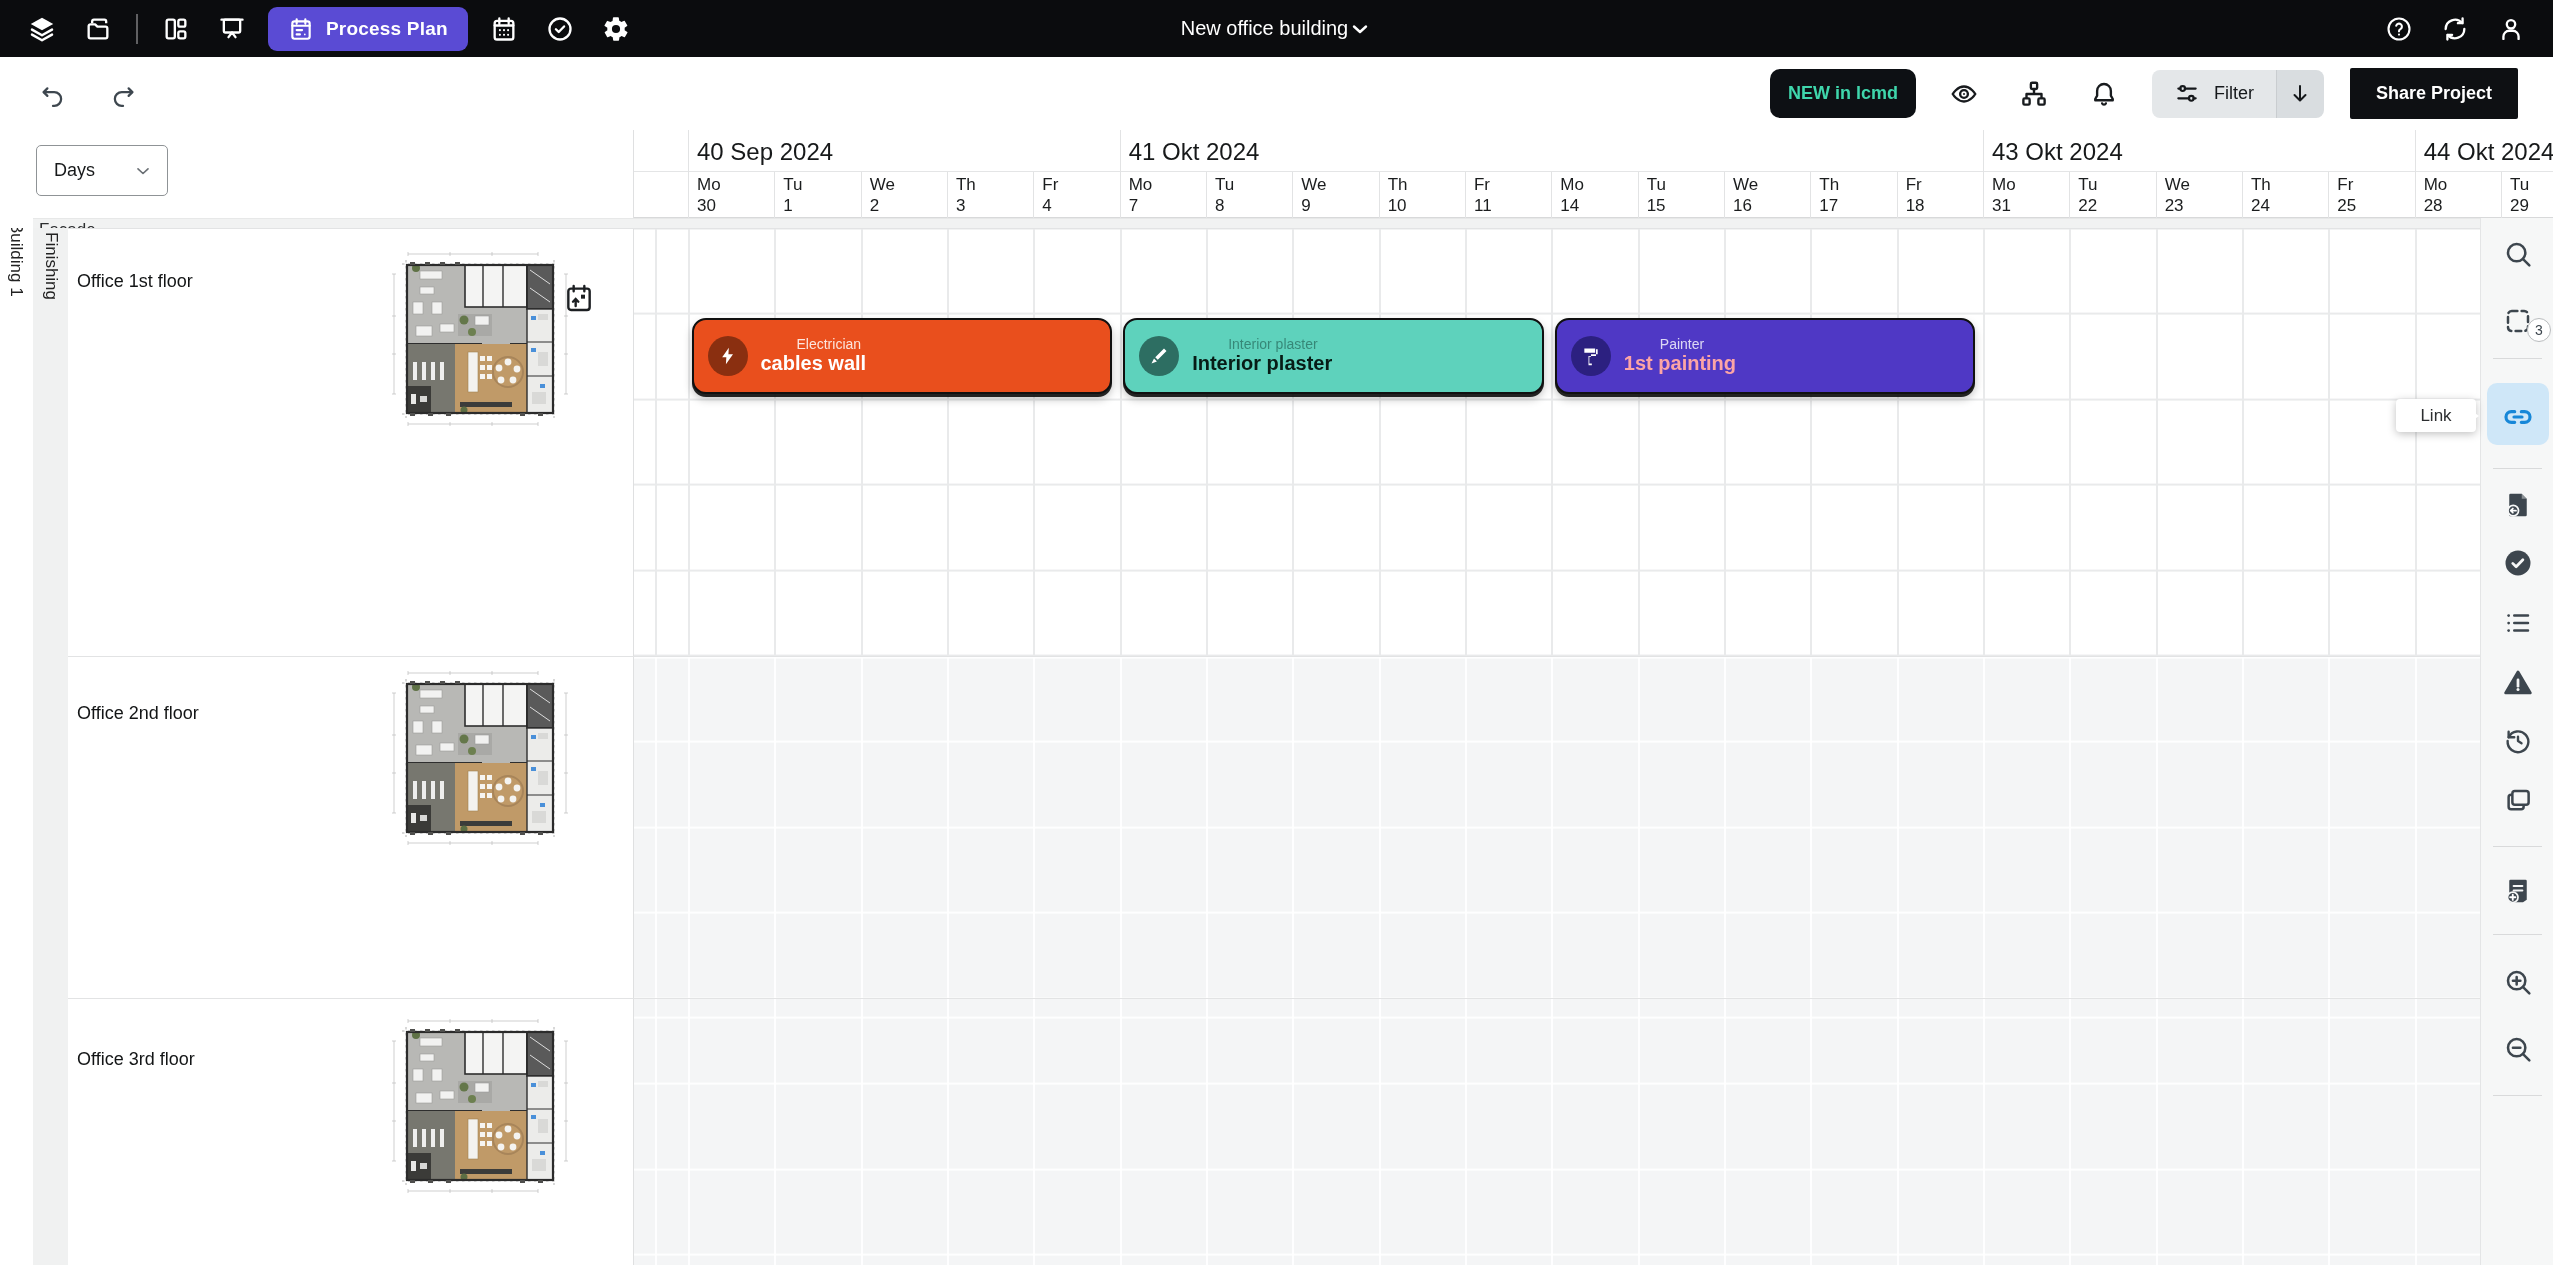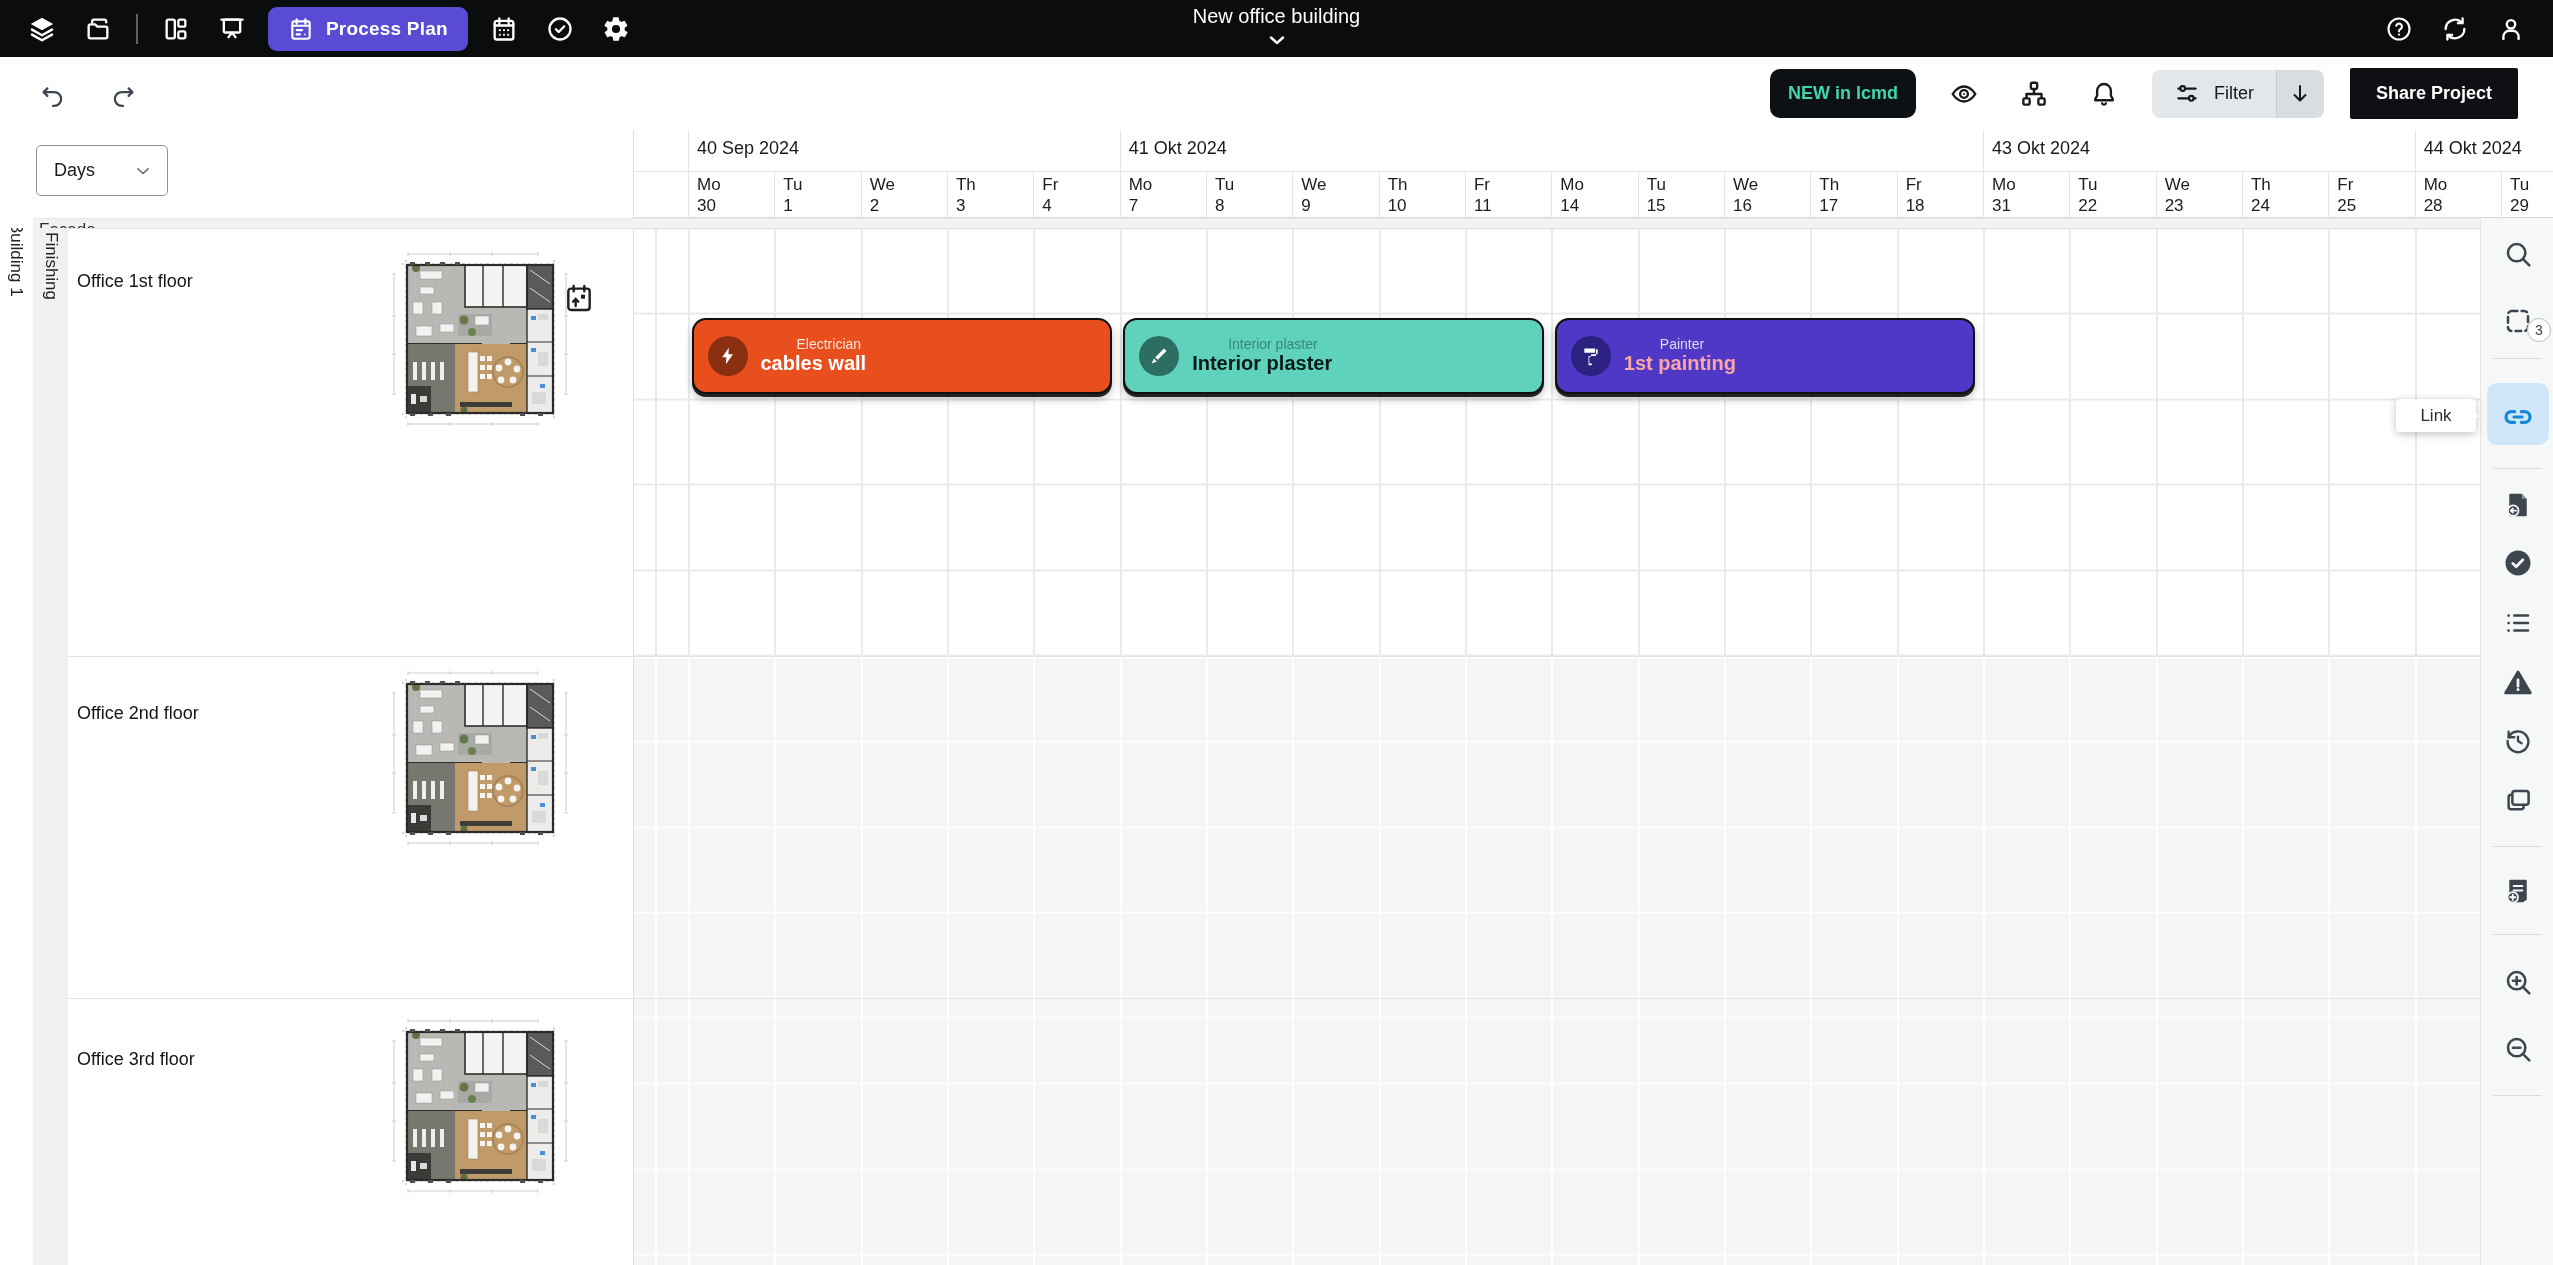--- a/index.html
+++ b/index.html
@@ -10,21 +10,21 @@
   
   .topbar { position:absolute; left:0; top:0; width:2553px; height:57px; background:#0b0c0e;
             display:flex; align-items:center; }
   .topbar .icon-btn { width:56px; height:46px; display:flex; align-items:center; justify-content:center;
             color:#fff; flex:0 0 auto; cursor:pointer; }
   .tb-divider { width:2px; height:30px; background:rgba(255,255,255,.35); margin:0 10px; }
   .pp-btn { display:flex; align-items:center; gap:12px; background:#5a4bd4; color:#fff;
             border-radius:9px; height:44px; padding:0 20px; margin:0 8px; cursor:pointer; }
   .pp-btn .pp-label { font-size:19px; font-weight:700; letter-spacing:.2px; }
   .tb-title-wrap { position:absolute; left:0; top:0; width:2553px; height:57px;
-            display:flex; align-items:center; justify-content:center; pointer-events:none;flex-direction:column; }
+            display:flex; align-items:center; justify-content:center; pointer-events:none; }
   .tb-title { color:#fff; font-size:20px; }
   .tb-title-wrap svg { color:#fff; }
   .tb-right { position:absolute; right:14px; top:0; height:57px; display:flex; align-items:center; }
 
   
   .subbar { position:absolute; left:0; top:57px; width:2553px; height:73px; background:#fff; }
   .undo-redo { position:absolute; left:38px; top:0; height:73px; display:flex; align-items:center; gap:40px; color:#3e474f; }
   .subbar .icon-btn { cursor:pointer; display:flex; align-items:center; justify-content:center; }
   .sub-right { position:absolute; right:35px; top:0; height:73px; display:flex; align-items:center; gap:26px;margin-left:25px; }
   .new-badge { background:#0d1014; color:#3fd6ac; font-size:18px; font-weight:700;
@@ -44,21 +44,21 @@
                   border-radius:5px; display:flex; align-items:center; justify-content:space-between;
                   padding:0 14px 0 17px; font-size:18px; color:#17191a; background:#fff; cursor:pointer; }
   .cal-jump { position:absolute; left:563px; top:152px; color:#1c1f22; cursor:pointer; }
 
   
   .tl-head { position:absolute; left:633px; top:130px; width:1920px; height:88px; background:#fff;
              border-left:1px solid #dfe0e1; overflow:hidden; }
   .week-row { position:absolute; left:0; top:0; width:1920px; height:42px; border-bottom:1px solid #e4e5e6; }
   .day-row  { position:absolute; left:0; top:42px; width:1920px; height:46px; border-bottom:1px solid #d8d9da; }
   .week-cell { position:absolute; top:0; height:42px; border-left:1px solid #e2e3e4;
-               font-size:18px; color:#17191a; padding:8px 0 0 8px; white-space:nowrap; overflow:hidden; }
+               font-size:24px; color:#17191a; padding:8px 0 0 8px; white-space:nowrap; overflow:hidden; }
   .day-cell { position:absolute; top:0; height:46px; border-left:1px solid #e2e3e4;
               font-size:17px; color:#1b1d1e; padding:2px 0 0 8px; line-height:21px; white-space:nowrap; }
 
   
   .facade-strip { position:absolute; left:33px; top:218px; width:2447px; height:10px;
                   background:#f1f2f2; overflow:hidden; z-index:4; border-top:1px solid #e7e8e8; }
   .facade-strip span { position:absolute; left:6px; top:1px; font-size:17px; color:#2c2e30; }
 
   
   .canvas { position:absolute; left:0; top:228px; width:2553px; height:1037px; overflow:hidden; background:#fff; }

